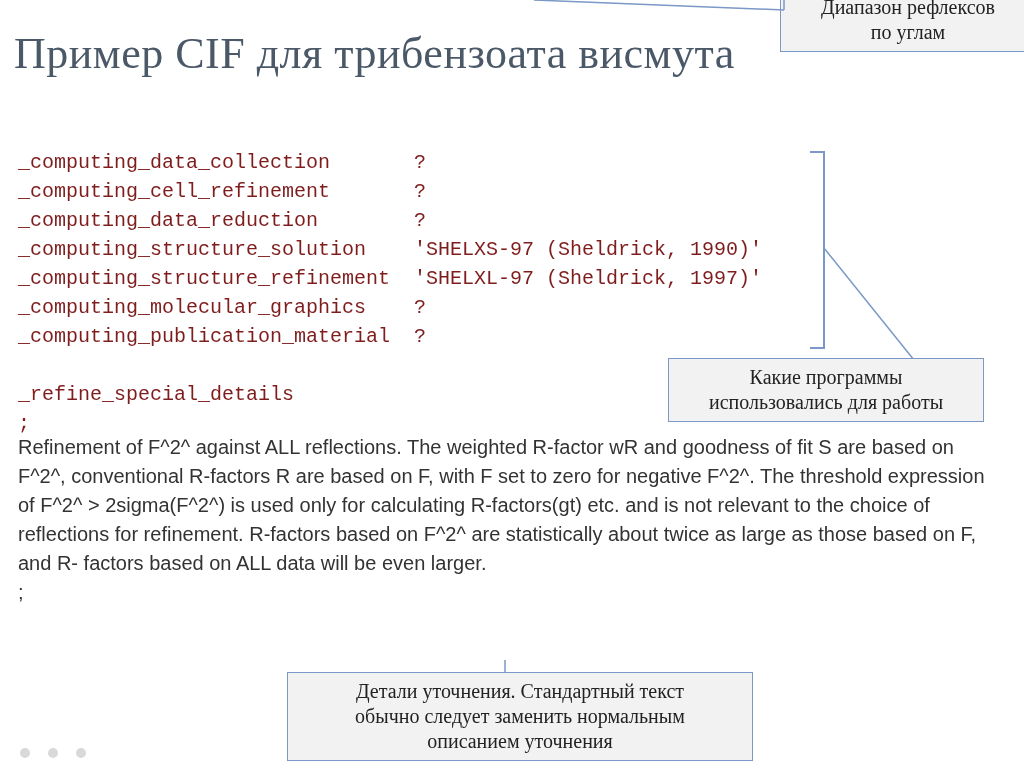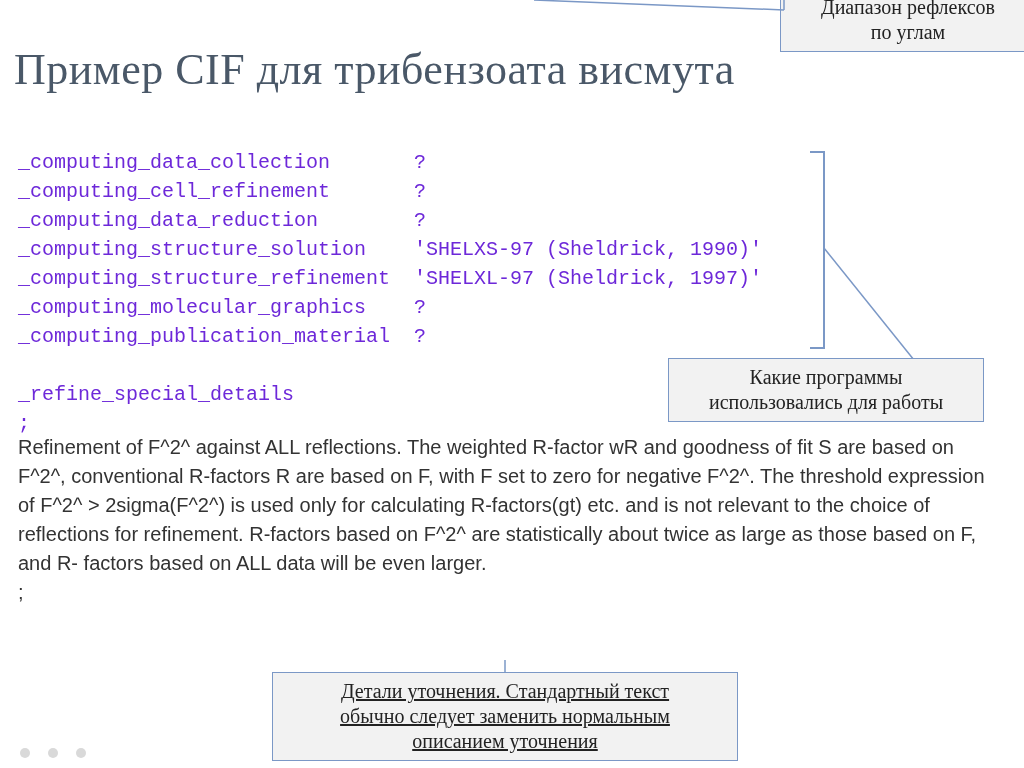--- a/index.html
+++ b/index.html
@@ -8,21 +8,21 @@
     width: 1024px;
     height: 768px;
     background: #ffffff;
     font-family: "Times New Roman", Georgia, serif;
     overflow: hidden;
     position: relative;
   }
   .title {
     position: absolute;
     left: 14px;
-    top: 44px;
+    top: 28px;
     font-size: 44px;
     color: #4a5868;
     font-family: "Palatino Linotype", "Book Antiqua", Georgia, serif;
     letter-spacing: 0.5px;
   }
   .callout {
     position: absolute;
     background: #f2f2f2;
     border: 1.5px solid #7b98c6;
     padding: 6px 12px;
@@ -31,21 +31,21 @@
     color: #222;
     font-family: "Palatino Linotype", "Book Antiqua", Georgia, serif;
     line-height: 1.25;
   }
   .code-block {
     position: absolute;
     left: 18px;
     top: 148px;
     font-family: "Courier New", monospace;
     font-size: 20px;
-    color: #6d28d9;
+    color: #7f1d1d;
     white-space: pre;
     line-height: 1.45;
   }
   .paragraph {
     position: absolute;
     left: 18px;
     top: 433px;
     width: 980px;
     font-family: Liberation Sans, sans-serif;
     font-size: 20px;
@@ -111,21 +111,21 @@
 </svg>
 
 <div class="callout" style="left:668px; top:358px; width:290px;">Какие программы<br>использовались для работы</div>
 
 <div class="paragraph">
   <span> Refinement of F^2^ against ALL reflections.  The weighted R-factor wR and goodness of fit S are based on F^2^, conventional R-factors R are based on F, with F set to zero for negative F^2^. The threshold expression of F^2^ &gt; 2sigma(F^2^) is used only for calculating R-factors(gt) etc. and is not relevant to the choice of reflections for refinement.  R-factors based on F^2^ are statistically about twice as large as those based on F, and R- factors based on ALL data will be even larger.</span>
   <br>
   <span>;</span>
 </div>
 
-<div class="callout" style="left:272px; top:672px; width:440px;text-decoration:underline;">Детали уточнения. Стандартный текст<br>обычно следует заменить нормальным<br>описанием уточнения</div>
+<div class="callout" style="left:287px; top:672px; width:440px;">Детали уточнения. Стандартный текст<br>обычно следует заменить нормальным<br>описанием уточнения</div>
 
 <svg class="connector" style="left:495px; top:660px;" width="20" height="14">
   <line x1="10" y1="0" x2="10" y2="12"></line>
 </svg>
 
 <div class="dots">
   <div class="dot"></div>
   <div class="dot"></div>
   <div class="dot"></div>
 </div>

